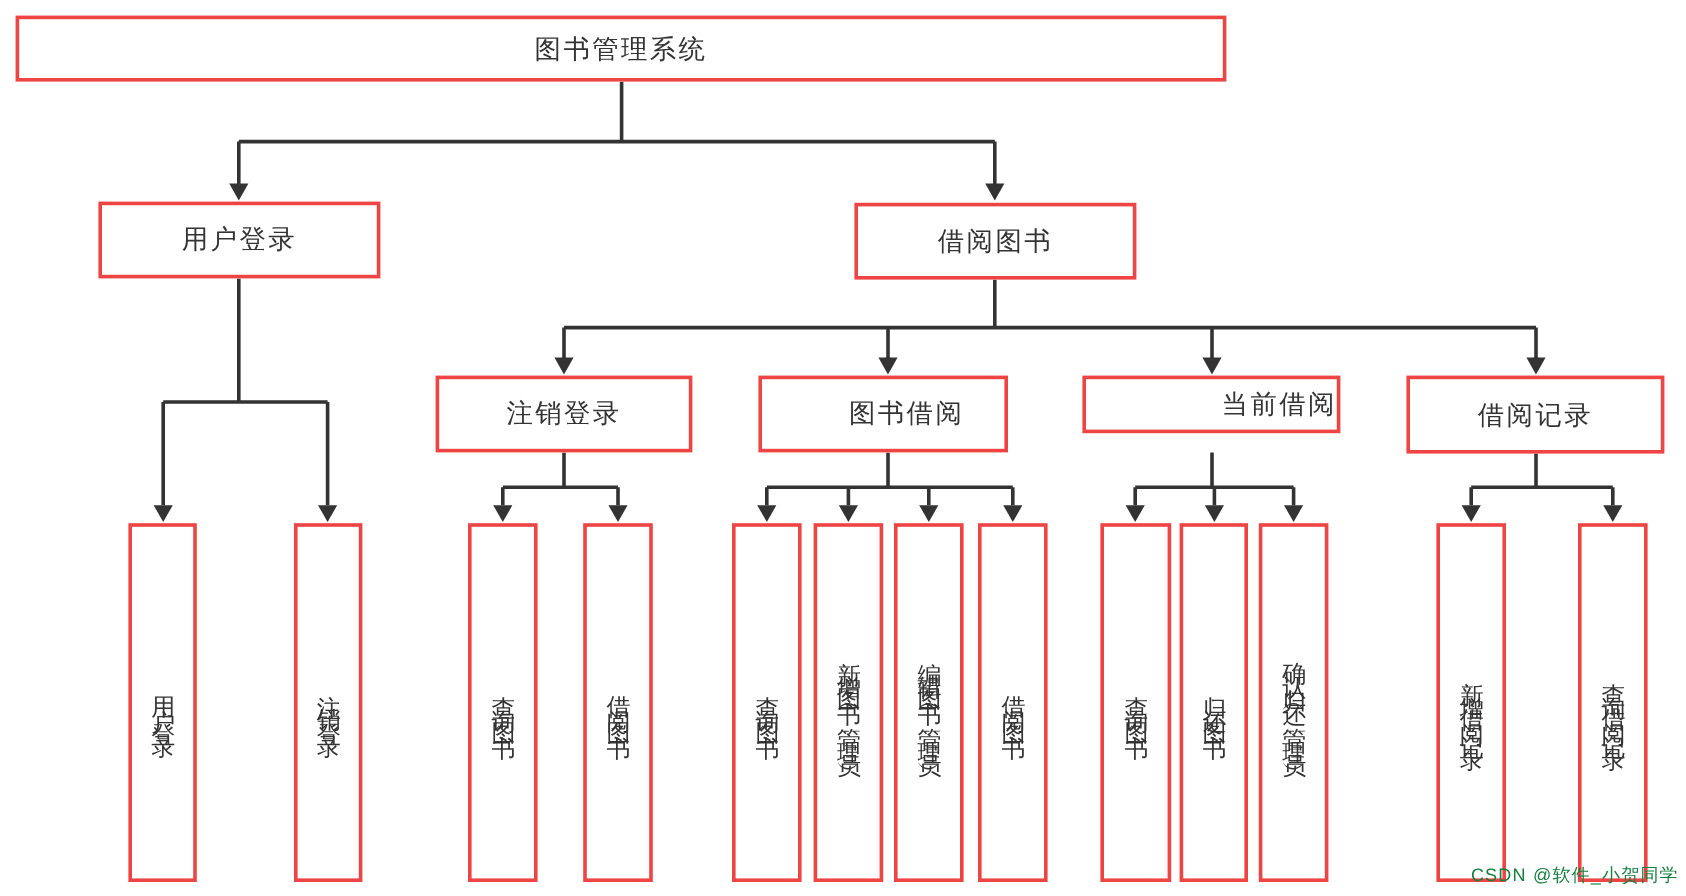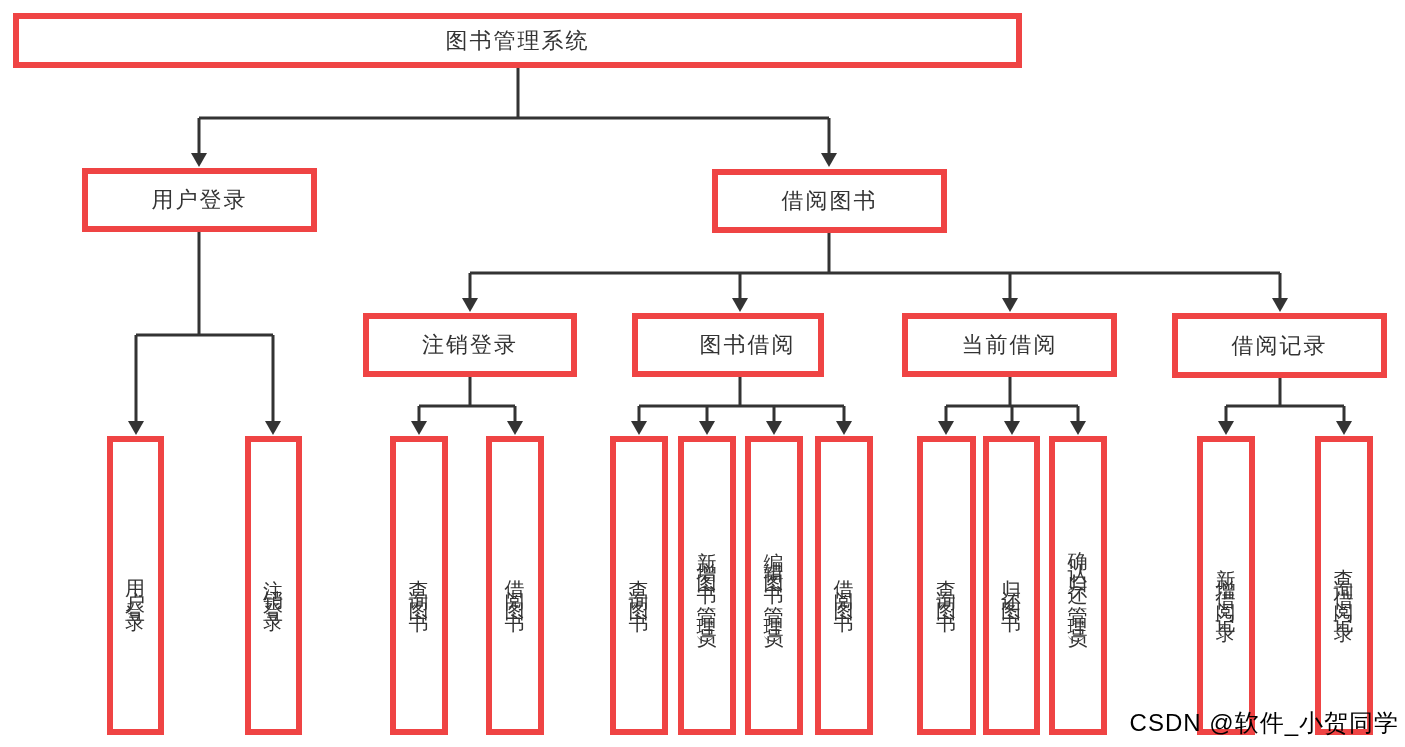--- a/index.html
+++ b/index.html
@@ -2,39 +2,39 @@
 <html><head>
 <meta charset="utf-8">
 <style>
   html,body{margin:0;padding:0;background:#ffffff;}
   #stage{
     position:relative;width:1405px;height:747px;background:#ffffff;overflow:hidden;
     font-family:"Liberation Sans","DejaVu Sans",sans-serif;color:#333333;
   }
   #wires{position:absolute;left:0;top:0;z-index:0;}
   .node{
-    position:absolute;box-sizing:border-box;border:6px solid #ef4444;background:#ffffff;
+    position:absolute;box-sizing:border-box;border:3px solid #ef4444;background:#ffffff;
     display:flex;align-items:center;justify-content:center;z-index:1;
   }
   .h-node{font-size:22px;letter-spacing:2px;}
   .v-node .v-label{
     writing-mode:vertical-rl;text-orientation:mixed;
     font-size:20px;letter-spacing:11px;line-height:1;white-space:nowrap;
   }
   .watermark{
     position:absolute;right:6px;bottom:8px;z-index:3;
-    font-size:24px;color:#000000;letter-spacing:1px;white-space:nowrap;
+    font-size:15px;color:#15803d;letter-spacing:1px;white-space:nowrap;
   }
   
   #n-root{left:13px;top:13px;width:1009px;height:55px;}
   #n-login{left:82px;top:168px;width:235px;height:64px;}
   #n-mgmt{left:712px;top:169px;width:235px;height:64px;}
   #n-recommend{left:363px;top:313px;width:214px;height:64px;}
-  #n-borrow{left:632px;top:313px;width:192px;height:64px;padding-left:39px;}
-  #n-current{left:902px;top:313px;width:215px;height:64px;}
+  #n-borrow{left:632px;top:313px;width:208px;height:64px;padding-left:39px;}
+  #n-current{left:902px;top:313px;width:215px;height:48px;justify-content:flex-end;}
   #n-records{left:1172px;top:313px;width:215px;height:65px;}
   .col{top:436px;height:299px;}
   #c-login-0{left:107px;width:57px;}
   #c-login-1{left:245px;width:57px;}
   #c-rec-0{left:390px;width:58px;}
   #c-rec-1{left:486px;width:58px;}
   #c-bor-0{left:610px;width:58px;}
   #c-bor-1{left:678px;width:58px;}
   #c-bor-2{left:745px;width:58px;}
   #c-bor-3{left:815px;width:58px;}

